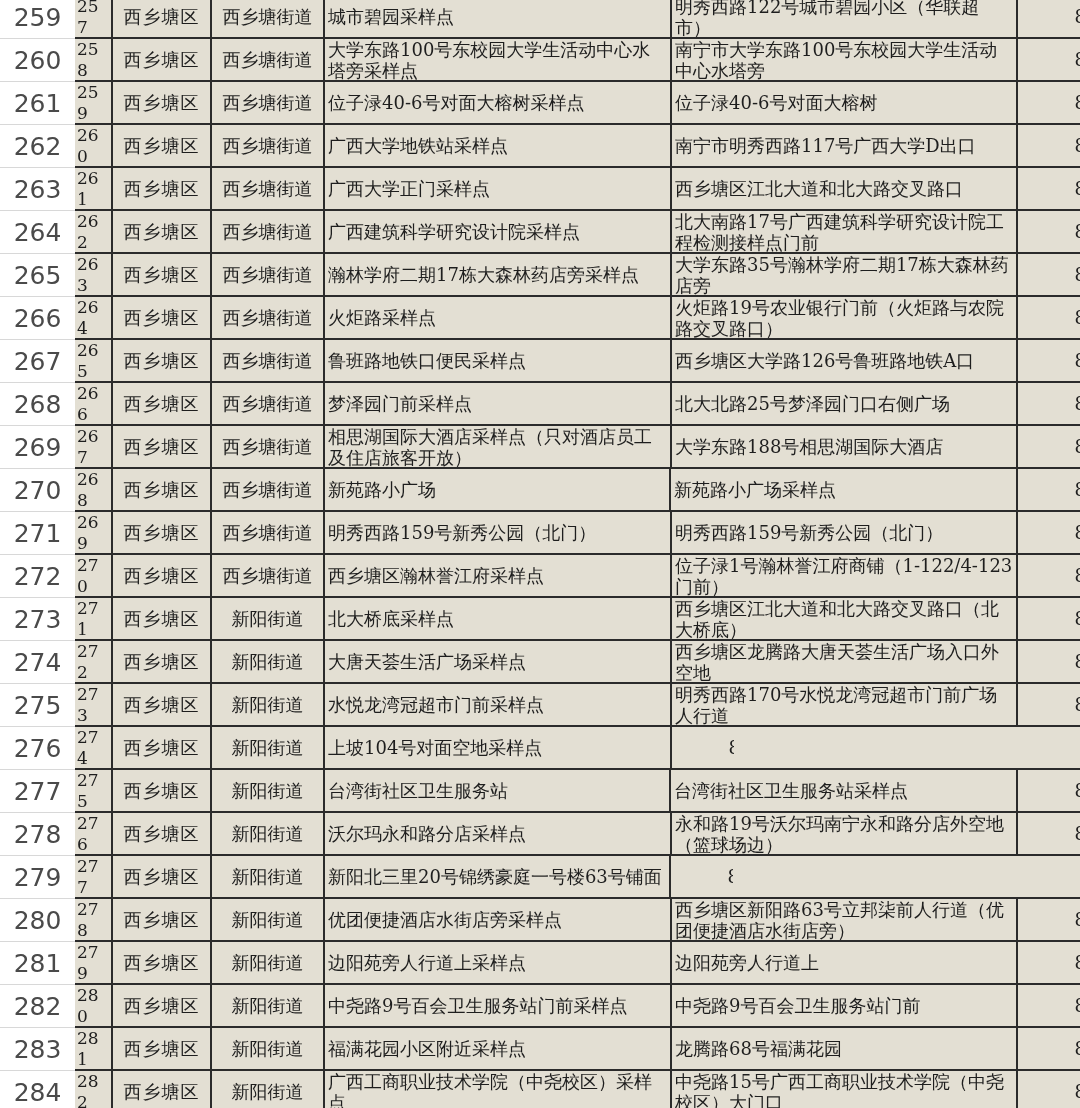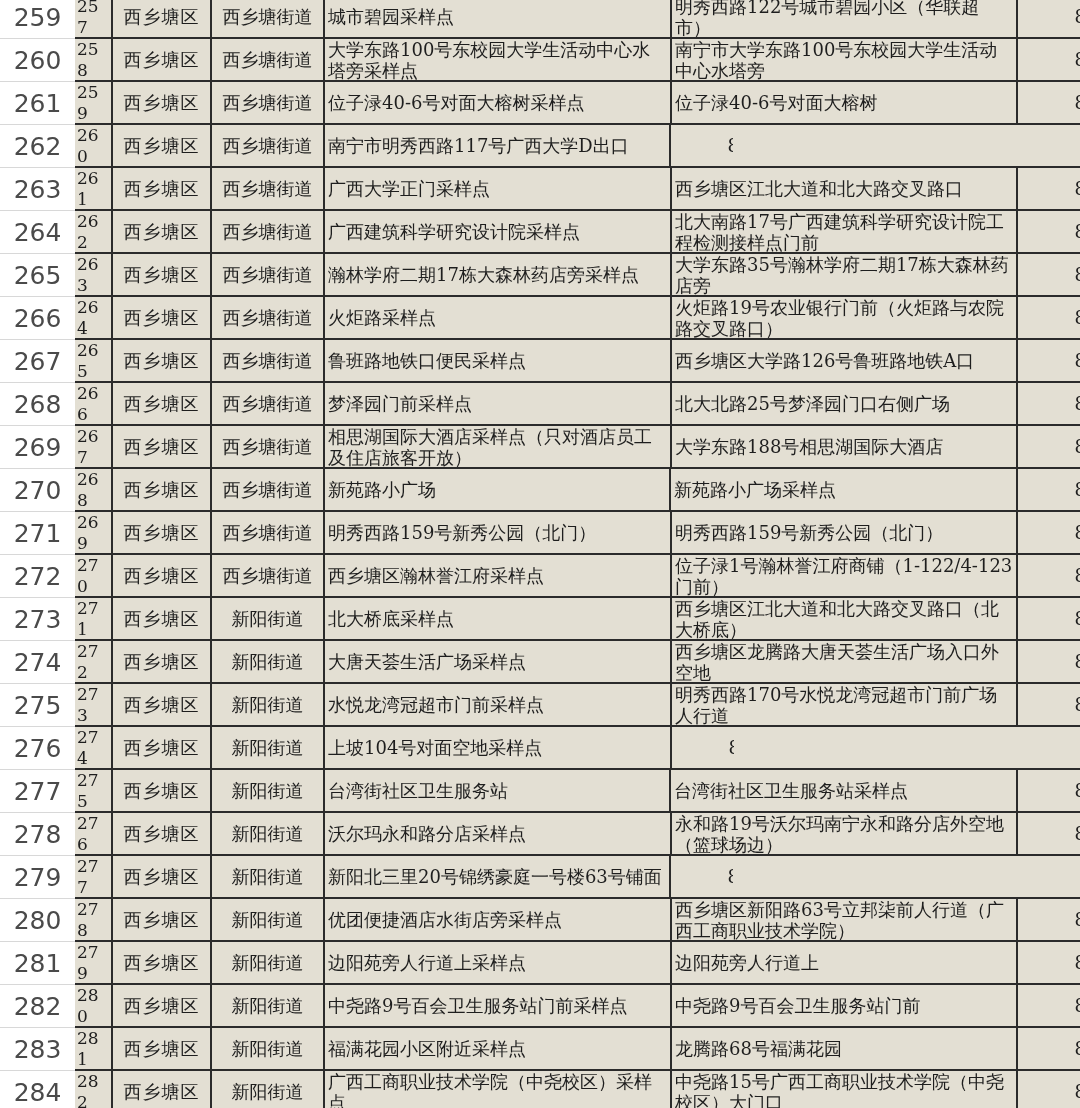--- a/index.html
+++ b/index.html
@@ -97,20 +97,23 @@
     <div class="cells">
       <div class="cell c-a">
           <span class="txt">260</span>
         </div>
       <div class="cell c-b">
           <span class="txt">西乡塘区</span>
         </div>
       <div class="cell c-c">
           <span class="txt">西乡塘街道</span>
         </div>
+      <div class="cell c-d">
+          <span class="txt">广西大学地铁站采样点</span>
+        </div>
       <div class="cell c-e">
           <span class="txt">南宁市明秀西路117号广西大学D出口</span>
         </div>
       <div class="cell c-f">
           <span class="txt">8</span>
         </div>
     </div>
   </div>
     <div class="row">
     <div class="rownum">263</div>
@@ -506,21 +509,21 @@
       <div class="cell c-b">
           <span class="txt">西乡塘区</span>
         </div>
       <div class="cell c-c">
           <span class="txt">新阳街道</span>
         </div>
       <div class="cell c-d">
           <span class="txt">优团便捷酒店水街店旁采样点</span>
         </div>
       <div class="cell c-e wrap">
-          <span class="txt">西乡塘区新阳路63号立邦柒前人行道（广西工商职业技术学院）</span>
+          <span class="txt">西乡塘区新阳路63号立邦柒前人行道（优团便捷酒店水街店旁）</span>
         </div>
       <div class="cell c-f">
           <span class="txt">8</span>
         </div>
     </div>
   </div>
     <div class="row">
     <div class="rownum">281</div>
     <div class="cells">
       <div class="cell c-a">

